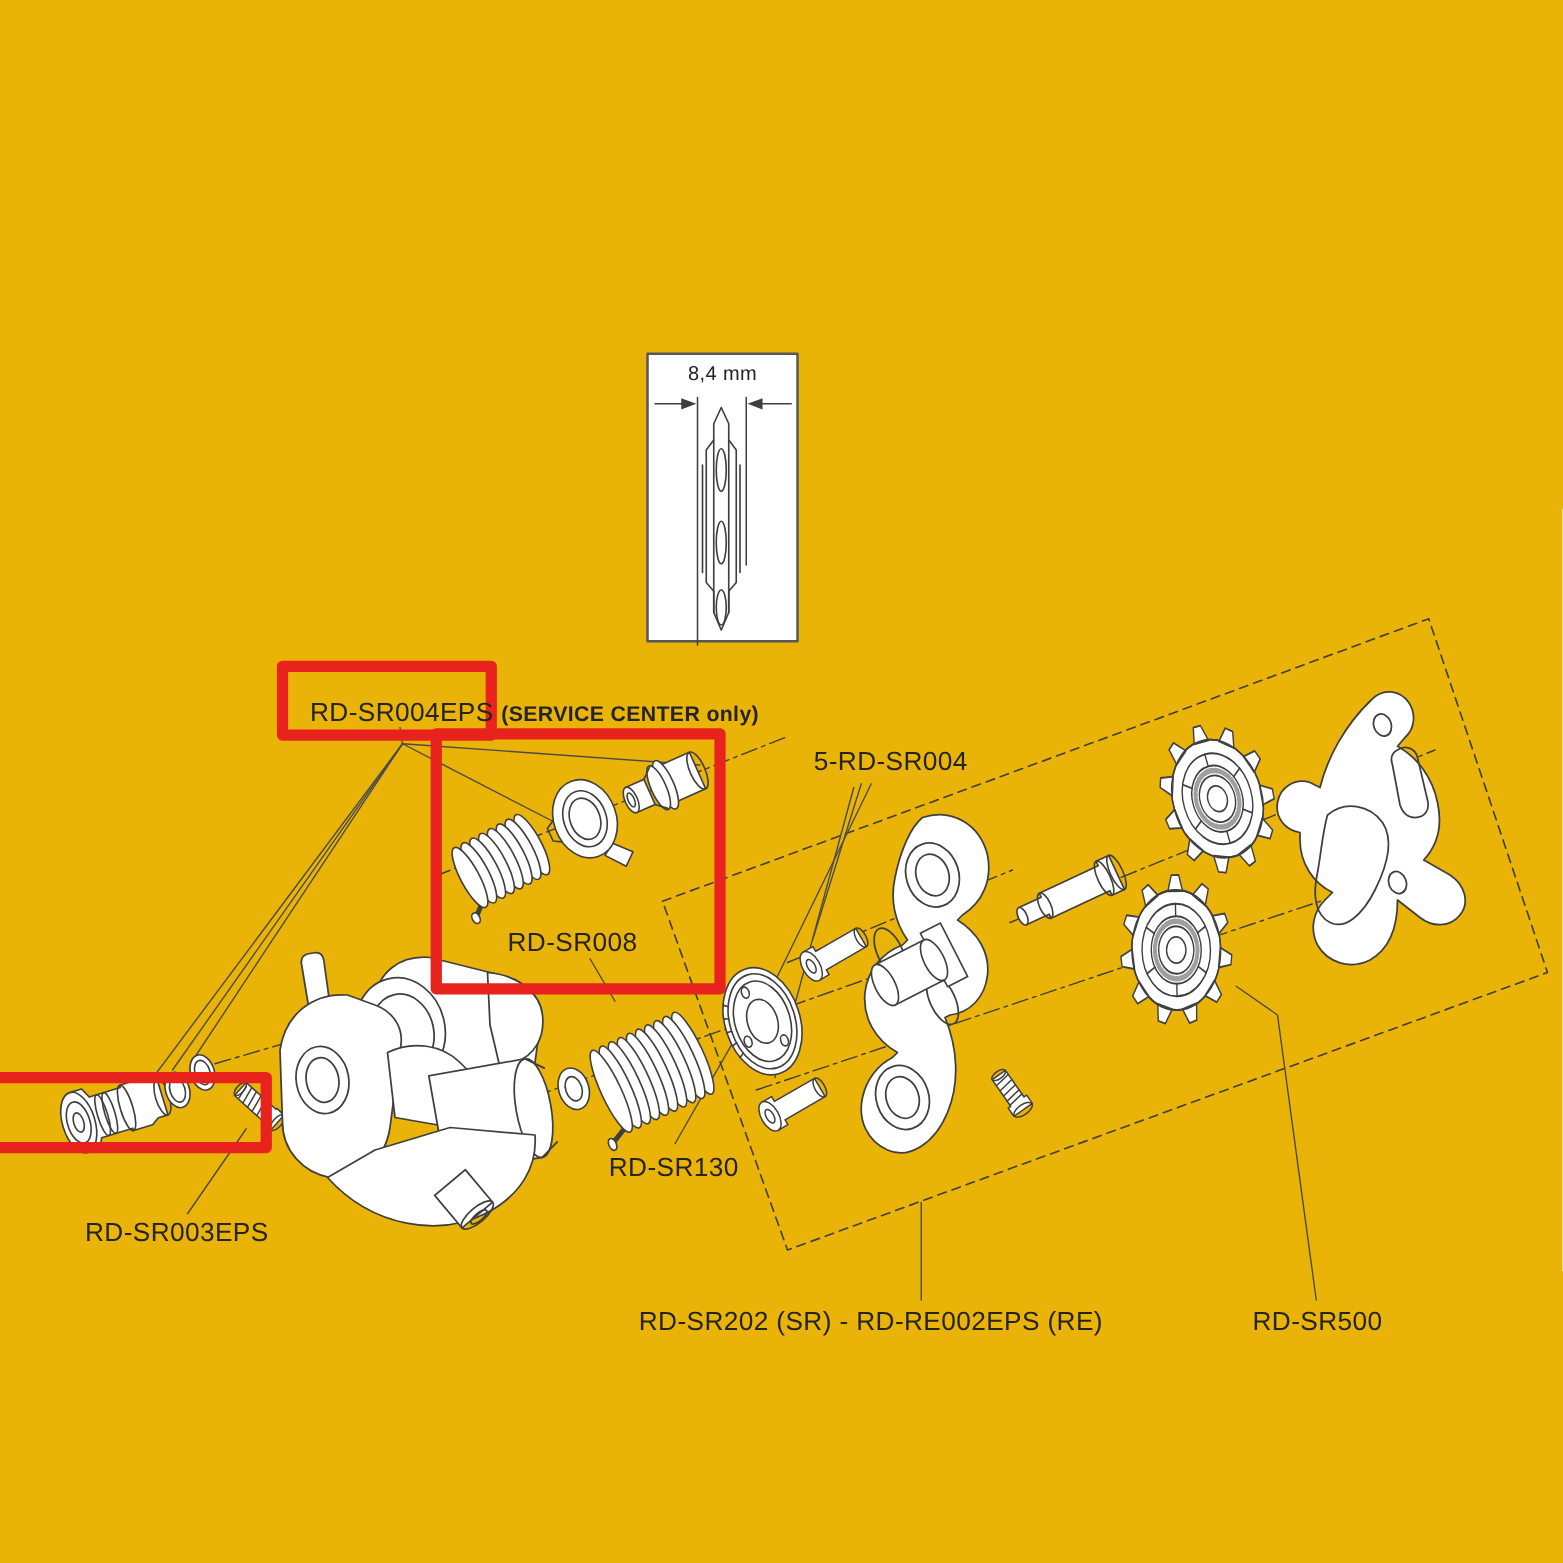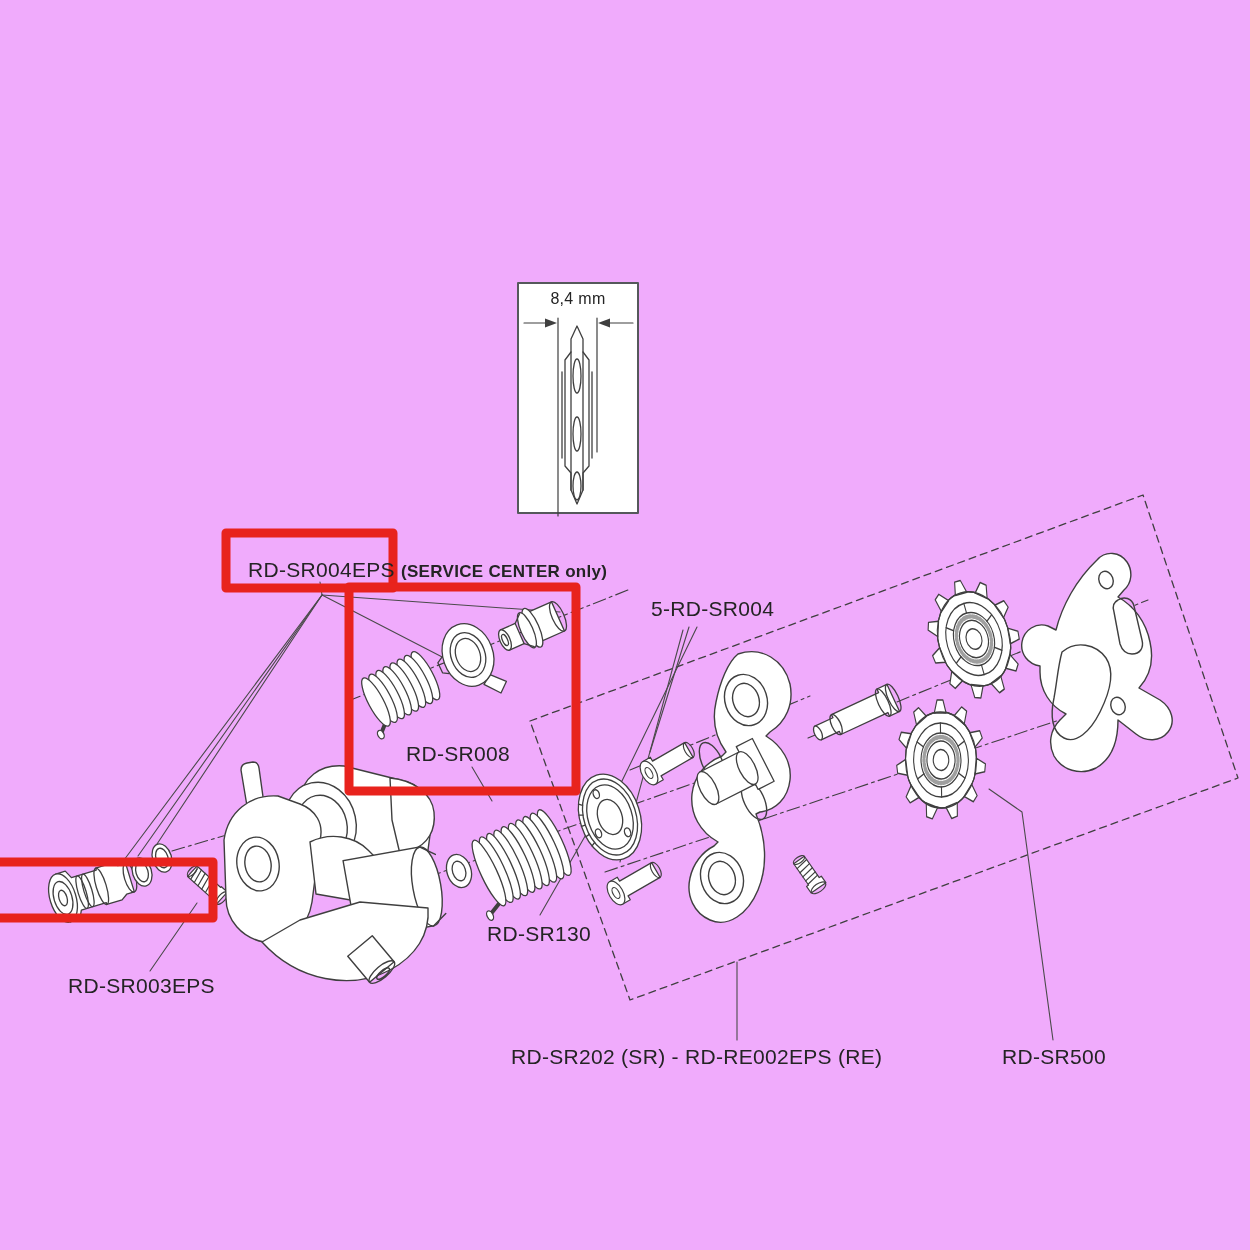--- a/index.html
+++ b/index.html
@@ -1,17 +1,17 @@
 <!DOCTYPE html>
 <html><head>
 <meta charset="utf-8">
 <style>
   html,body{margin:0;padding:0;background:#fff;}
   .stage{
-    position:relative;width:1250px;height:1250px;background:#f0abfc;overflow:hidden;
+    position:relative;width:1250px;height:1250px;background:#eab308;overflow:hidden;
     font-family:"Liberation Sans",sans-serif;
   }
   svg text{
     font-family:"Liberation Sans",sans-serif;
     fill:#242424;
     letter-spacing:0.3px;
   }
   .lbl{font-size:21px;}
   .lbl-bold{font-size:17px;font-weight:bold;}
   .lbl-mm{font-size:16px;}

